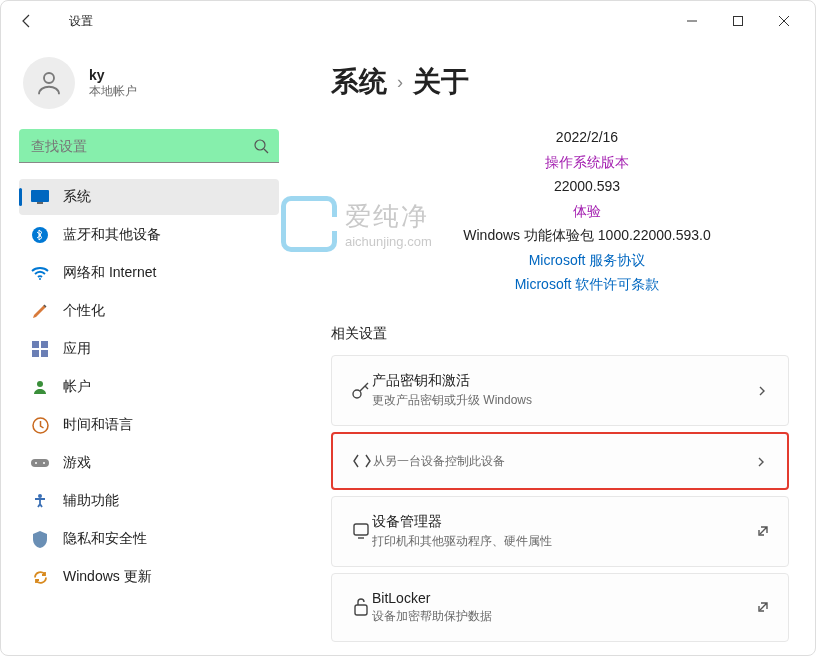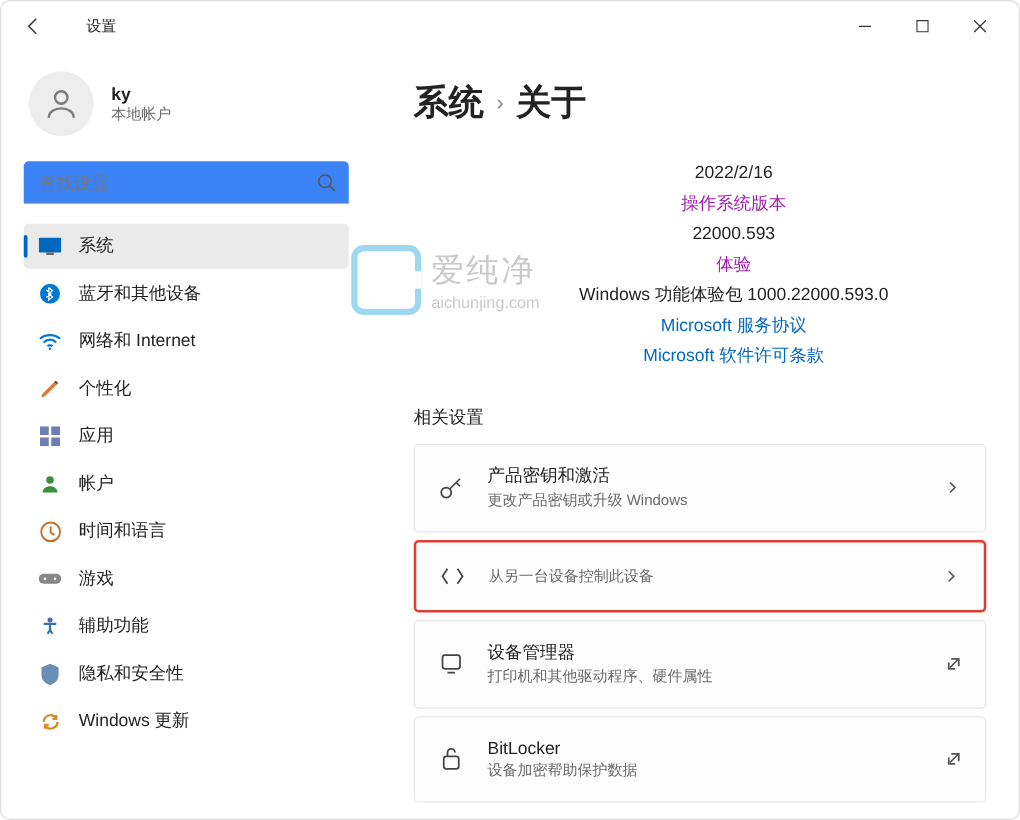--- a/index.html
+++ b/index.html
@@ -89,21 +89,21 @@
     .search-wrap {
       position: relative;
       width: 260px;
       margin-bottom: 16px;
     }
     .search-input {
       width: 100%;
       height: 34px;
       border: none;
       border-bottom: 1px solid #888;
-      background: #3b82f6;
+      background: #86efac;
       padding: 0 34px 0 12px;
       font-size: 14px;
       outline: none;
       border-radius: 4px 4px 0 0;
     }
     .search-input::placeholder { color: #777; }
     .search-icon {
       position: absolute;
       right: 10px;
       top: 50%;
@@ -190,21 +190,20 @@
       margin-bottom: 12px;
     }
     .cards {
       display: flex;
       flex-direction: column;
       gap: 6px;
     }
     .card {
       display: flex;
       align-items: center;
-      gap: 18px;
       padding: 16px 18px;
       border: 1px solid #e7e7e7;
       border-radius: 4px;
       background: #fdfdfd;
       cursor: pointer;
     }
     .card.highlight {
       border: 2px solid #e33b2e;
     }
     .card-icon {

